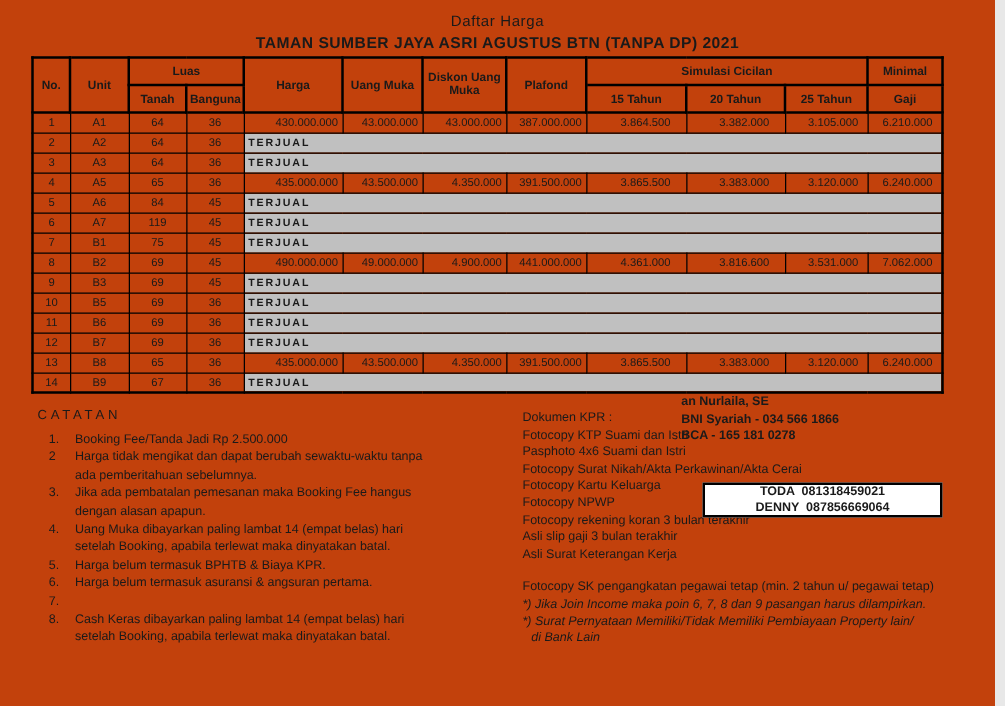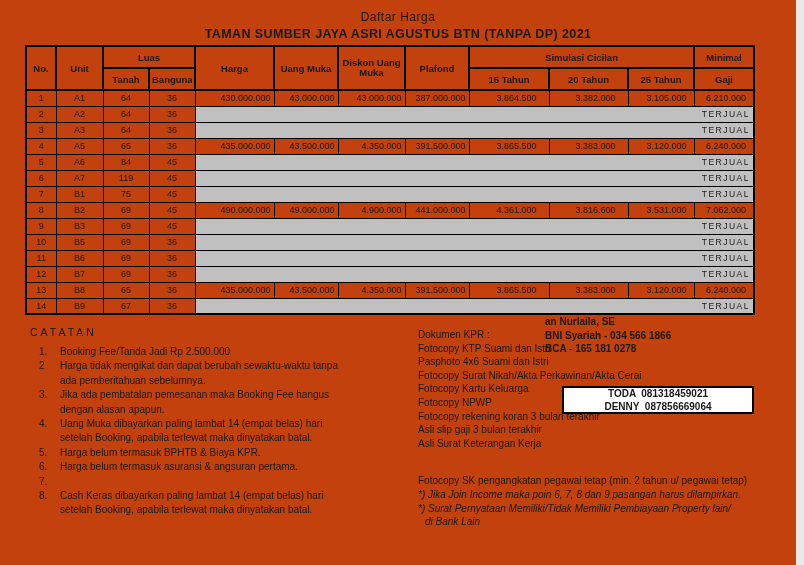--- a/index.html
+++ b/index.html
@@ -26,33 +26,33 @@
   }
   .price-table thead tr { height:22px; }
   .price-table thead th.wrap { white-space:normal; line-height:10.5px; }
   .price-table tbody tr { height:16px; }
   .price-table td { font-size:9px; padding:0 3px; vertical-align:middle; }
   td.c-center { text-align:center; }
   td.c-num { text-align:right;margin-left:12px; }
   td.pad-lg { padding-right:12px; }
   td.pad-md { padding-right:7px; }
   td.c-sold {
-    background:#c0c0c0; text-align:right; font-size:8.5px;
-    letter-spacing:1.5px; font-weight:normal;
+    background:#c0c0c0; text-align:left; font-size:8.5px;
+    letter-spacing:1.5px; font-weight:bold;
   }
 
   .catatan { position:absolute; left:30px; top:326px; width:330px; font-size:10px; }
   .cat-heading { font-size:10.5px; letter-spacing:3px; margin-bottom:7px; }
   .cat-item { display:flex; }
   .cat-num { width:30px; flex:0 0 30px; padding-left:9px; line-height:14.4px; }
   .cat-txt { width:290px; line-height:14.4px; }
 
   .dokumen { position:absolute; left:418px; top:328px; font-size:10px;
     line-height:13.6px; white-space:nowrap; }
-  .dok-extra { margin-top:24px; }
+  .dok-extra { margin-top:13px; }
   .dok-note { font-style:italic; }
   .dok-note-indent { font-style:italic; padding-left:7px; }
 
   .bank { position:absolute; left:545px; top:315px; font-size:10px;
     font-weight:bold; line-height:13.5px; white-space:nowrap; }
 
   .contact-box {
     position:absolute; left:562px; top:386px; width:192px; height:28px;
     border:2px solid #000; text-align:center; font-weight:bold; font-size:10px;
     line-height:12.5px; padding-top:0px; background:#fff;

